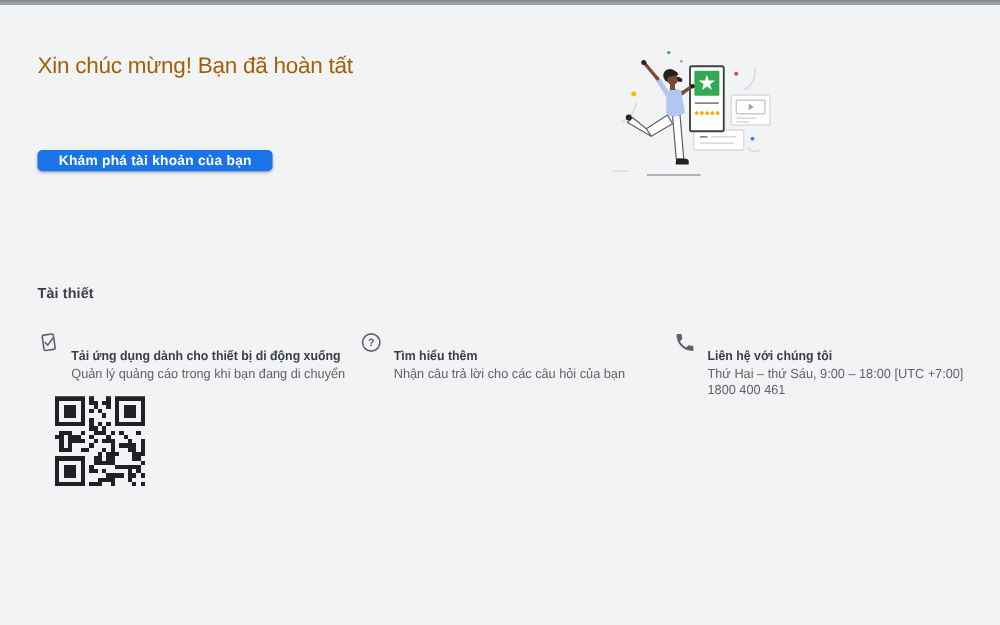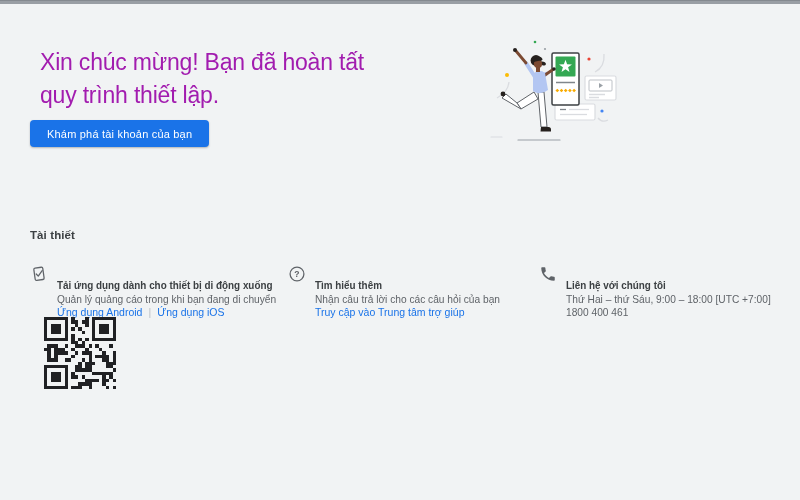--- a/index.html
+++ b/index.html
@@ -4,27 +4,27 @@
 <style>
   html,body{margin:0;padding:0;}
   body{
     width:800px;height:500px;overflow:hidden;
     font-family:"Liberation Sans",sans-serif;
     background:#f1f3f4;position:relative;
   }
   .page{position:absolute;inset:0;background:#f1f3f4;}
   .topbar{position:absolute;left:0;top:0;width:800px;height:4px;background:#999ea4;border-top:1px solid #84898f;box-sizing:border-box;}
   .hero-title{
-    position:absolute;left:30px;top:36px;margin:10px;
-    font-size:23px;font-weight:400;color:#a21caf;line-height:33px;letter-spacing:-0.2px;
+    position:absolute;left:30px;top:36px;margin:0;
+    font-size:18px;font-weight:400;color:#a16207;line-height:33px;letter-spacing:-0.2px;
   }
   .cta{
-    position:absolute;left:30px;top:120px;height:27px;padding:0 17px;
+    position:absolute;left:30px;top:120px;height:17px;padding:0 17px;
     background:#1a73e8;color:#ffffff;border:none;border-radius:4px;
-    font-family:"Liberation Sans",sans-serif;font-size:11px;font-weight:normal;letter-spacing:0.2px;
+    font-family:"Liberation Sans",sans-serif;font-size:11px;font-weight:bold;letter-spacing:0.2px;
     box-shadow:0 1px 2px rgba(60,64,67,.35);cursor:pointer;
   }
   .illustration{position:absolute;left:490px;top:30px;width:165px;height:118px;}
   .res-heading{
     position:absolute;left:30px;top:229px;
     font-size:11.5px;font-weight:bold;color:#3c4043;letter-spacing:0.1px;
   }
   .res-col{position:absolute;top:264px;}
   .res-col .res-icon{position:absolute;left:0;top:1px;width:18px;height:18px;}
   .res-col .res-text{position:absolute;left:27px;top:0;width:260px;margin-top:15px;}
@@ -46,21 +46,20 @@
 </style>
 </head>
 <body>
 
 <div class="page">
 
   <div class="topbar"></div>
 
   <h1 class="hero-title">
     <span>Xin chúc mừng! Bạn đã hoàn tất</span><br>
-    <span>quy trình thiết lập.</span>
   </h1>
 
   <button class="cta">Khám phá tài khoản của bạn</button>
 
   <div class="illustration">
     <svg width="165" height="118" viewBox="0 0 165 118" xmlns="http://www.w3.org/2000/svg">
 
       <path d="M 7 68 Q 18 62 19 52" fill="none" stroke="#dadce0" stroke-width="1.3"></path>
       <circle cx="17" cy="45" r="2" fill="#fbbc04"></circle>
       <circle cx="45" cy="12" r="1.3" fill="#34a853"></circle>
@@ -130,39 +129,33 @@
       <svg width="18" height="18" viewBox="0 0 24 24">
         <g transform="rotate(-8 12 12)">
           <rect x="6" y="3.5" width="12" height="16.5" rx="1.8" fill="none" stroke="#5f6368" stroke-width="1.7"></rect>
         </g>
         <path d="M8.3 12 L11 14.8 L16.2 7.5" fill="none" stroke="#5f6368" stroke-width="1.7" stroke-linecap="round" stroke-linejoin="round"></path>
       </svg>
     </span>
     <div class="res-text">
       <div class="res-title">Tải ứng dụng dành cho thiết bị di động xuống</div>
       <div class="res-desc">Quản lý quảng cáo trong khi bạn đang di chuyển</div>
-      <div class="res-links">
-        <a>Ứng dụng Android</a><span class="sep">|</span><a>Ứng dụng iOS</a>
-      </div>
     </div>
   </div>
 
   <div class="res-col col2">
     <span class="res-icon">
       <svg width="18" height="18" viewBox="0 0 24 24">
         <circle cx="12" cy="12" r="9.2" fill="none" stroke="#5f6368" stroke-width="1.7"></circle>
         <text x="12" y="16" text-anchor="middle" font-family="Liberation Sans, sans-serif" font-size="11.5" font-weight="bold" fill="#5f6368">?</text>
       </svg>
     </span>
     <div class="res-text">
       <div class="res-title">Tìm hiểu thêm</div>
       <div class="res-desc">Nhận câu trả lời cho các câu hỏi của bạn</div>
-      <div class="res-links">
-        <a>Truy cập vào Trung tâm trợ giúp</a>
-      </div>
     </div>
   </div>
 
   <div class="res-col col3">
     <span class="res-icon">
       <svg width="18" height="18" viewBox="0 0 24 24">
         <path d="M6.62 10.79c1.44 2.83 3.76 5.14 6.59 6.59l2.2-2.21c.27-.27.67-.36 1.02-.24 1.12.37 2.33.57 3.57.57.55 0 1 .45 1 1V20c0 .55-.45 1-1 1-9.39 0-17-7.61-17-17 0-.55.45-1 1-1h3.5c.55 0 1 .45 1 1 0 1.25.2 2.45.57 3.57.11.35.03.74-.25 1.02l-2.2 2.2z" fill="#5f6368"></path>
       </svg>
     </span>
     <div class="res-text">

